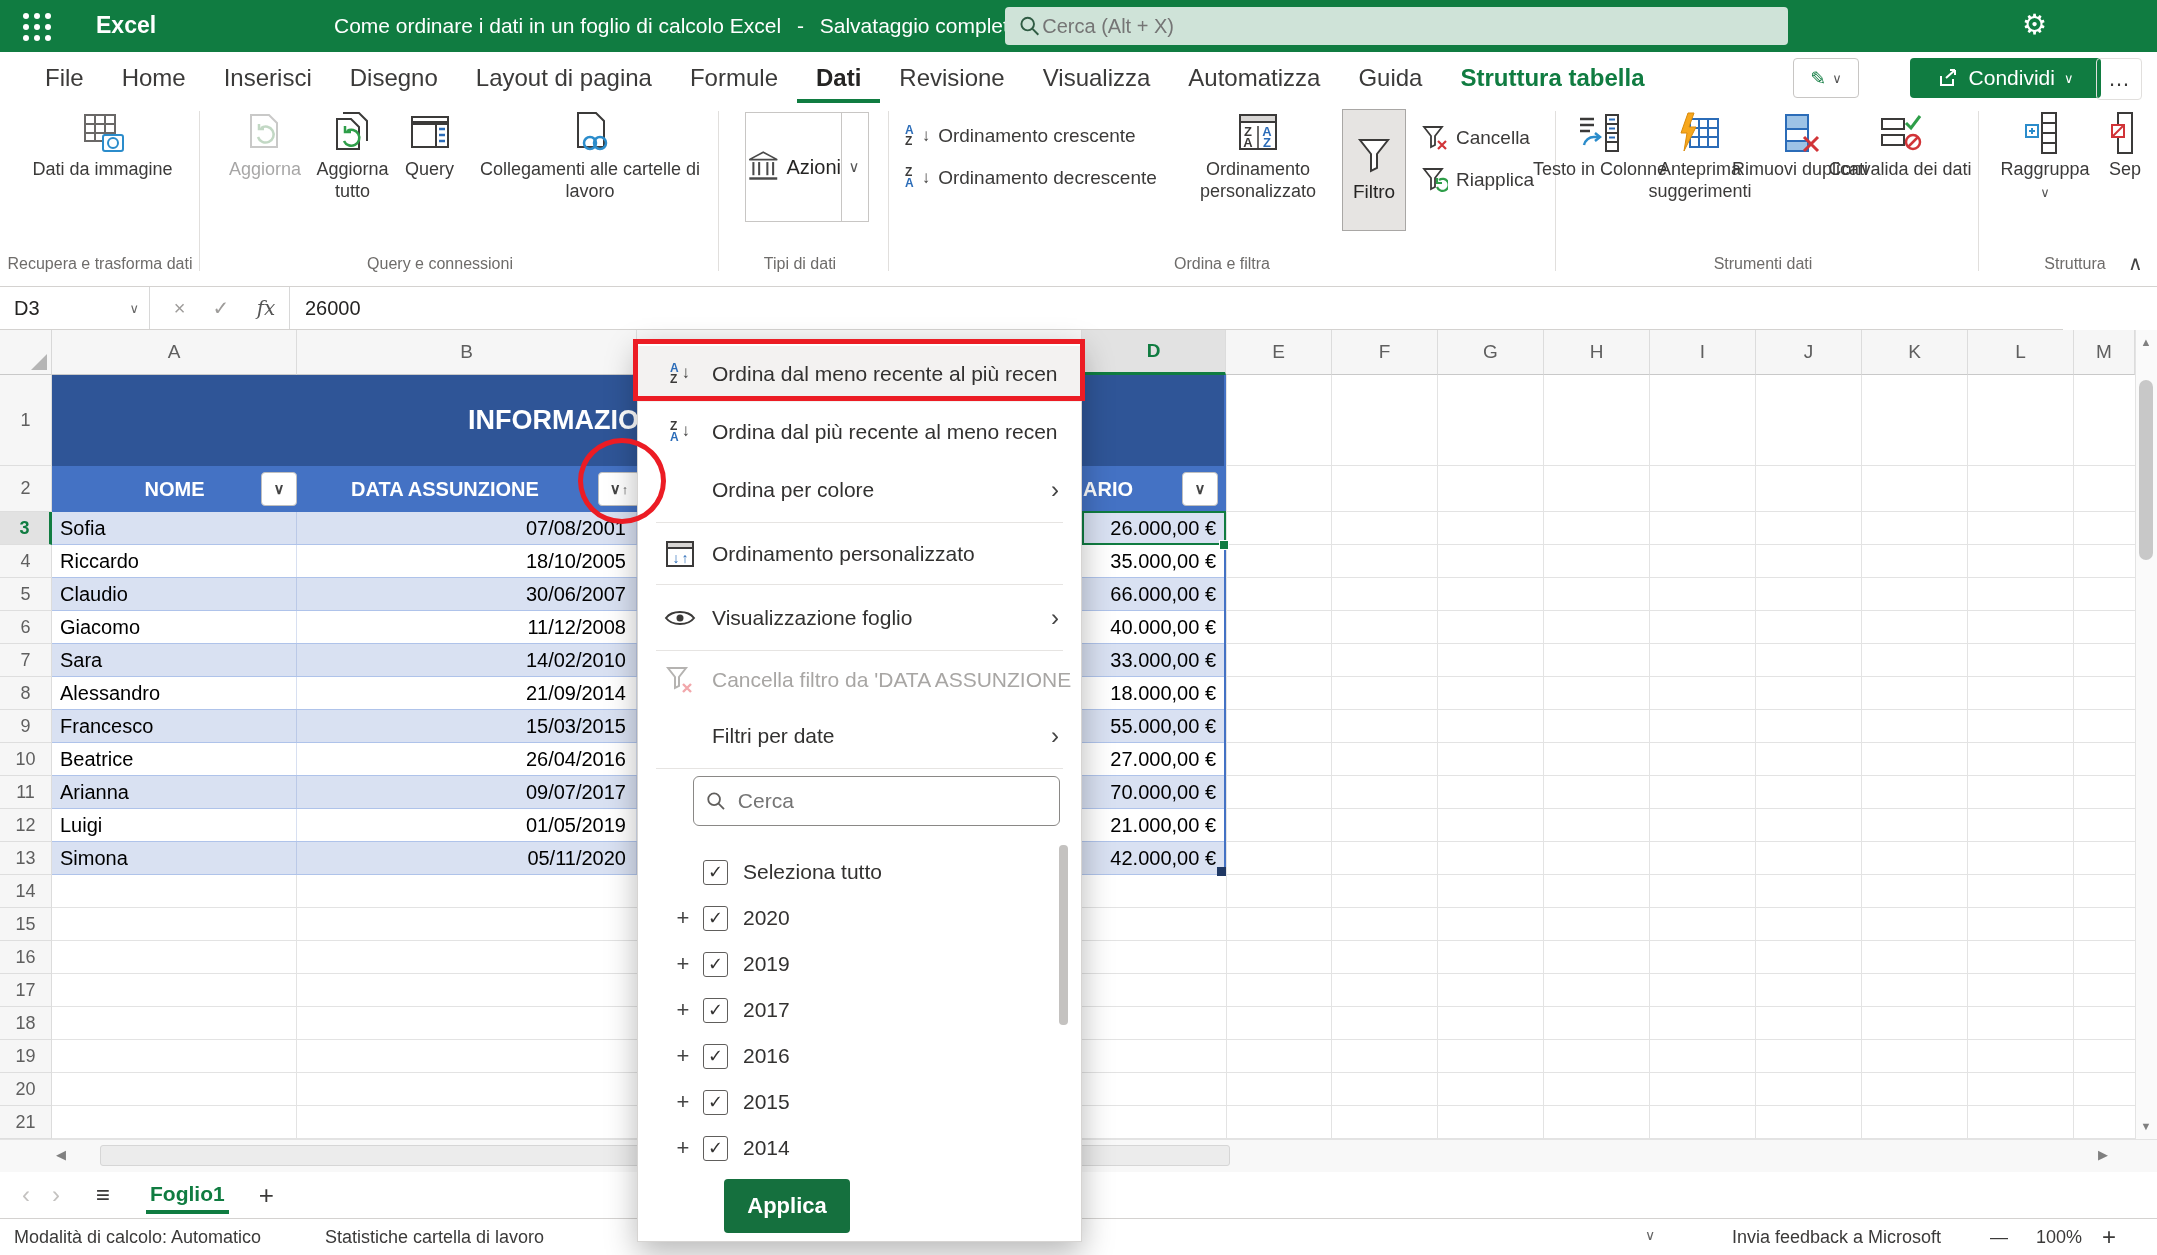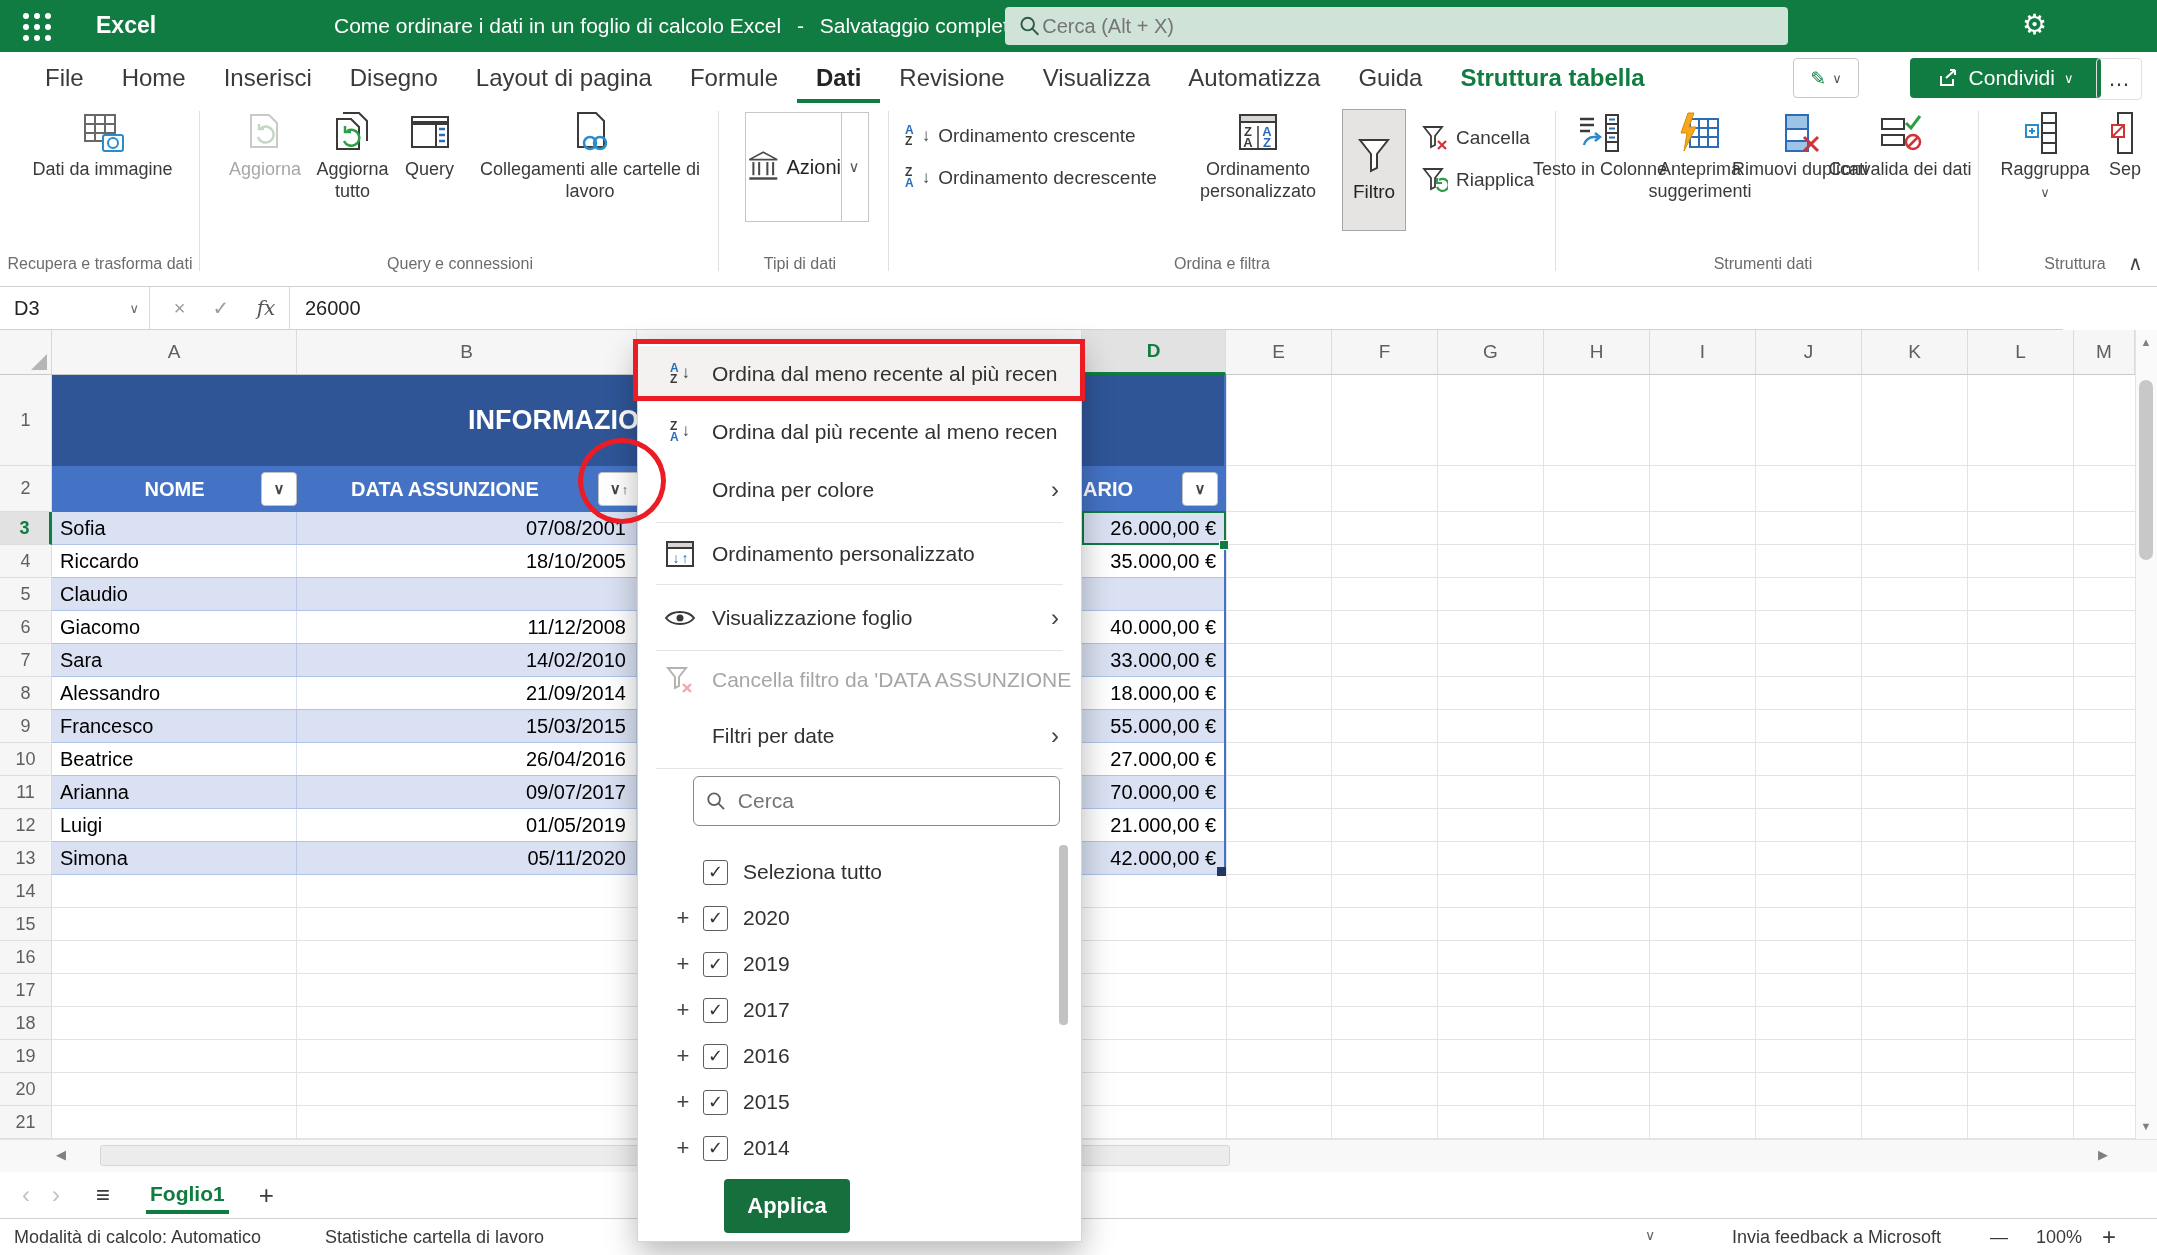--- a/index.html
+++ b/index.html
@@ -237,21 +237,21 @@
       <span>Query</span>
     </div>
     <div class="rbig" style="left:465px;width:250px">
       <svg width="40" height="44" viewBox="0 0 40 44">
         <path d="M8 2 h18 l8 8 v26 h-26 z" fill="none" stroke="#3b3a39" stroke-width="2"></path>
           <circle cx="20" cy="32" r="6" fill="none" stroke="#2b8ccb" stroke-width="2.5"></circle>
           <circle cx="30" cy="32" r="6" fill="none" stroke="#2b8ccb" stroke-width="2.5"></circle>
       </svg>
       <span>Collegamenti alle cartelle di lavoro</span>
     </div>
-    <div class="glabel" style="left:460px">Query e connessioni</div>
+    <div class="glabel" style="left:440px">Query e connessioni</div>
     <div class="rdiv" style="left:718px"></div>
 
     <div class="azbox">
       <svg width="42" height="42" viewBox="0 0 42 42">
         <path d="M21 3 L38 12 H4 Z" fill="none" stroke="#4a4a4a" stroke-width="2"></path>
           <line x1="9" y1="15" x2="9" y2="31" stroke="#4a4a4a" stroke-width="2.5"></line>
           <line x1="16" y1="15" x2="16" y2="31" stroke="#4a4a4a" stroke-width="2.5"></line>
           <line x1="26" y1="15" x2="26" y2="31" stroke="#4a4a4a" stroke-width="2.5"></line>
           <line x1="33" y1="15" x2="33" y2="31" stroke="#4a4a4a" stroke-width="2.5"></line>
           <line x1="4" y1="35" x2="38" y2="35" stroke="#4a4a4a" stroke-width="3"></line>
@@ -479,20 +479,21 @@
       <span class="cd">26.000,00 €</span>
     </div>
   <div class="trow" style="top:545px">
       <span class="ca">Riccardo</span>
       <span class="cb">18/10/2005</span>
       <span class="cc"></span>
       <span class="cd">35.000,00 €</span>
     </div>
   <div class="trow stripe" style="top:578px">
       <span class="ca">Claudio</span>
+      <span class="cb">30/06/2007</span>
       <span class="cc"></span>
       <span class="cd">66.000,00 €</span>
     </div>
   <div class="trow" style="top:611px">
       <span class="ca">Giacomo</span>
       <span class="cb">11/12/2008</span>
       <span class="cc"></span>
       <span class="cd">40.000,00 €</span>
     </div>
   <div class="trow stripe" style="top:644px">

